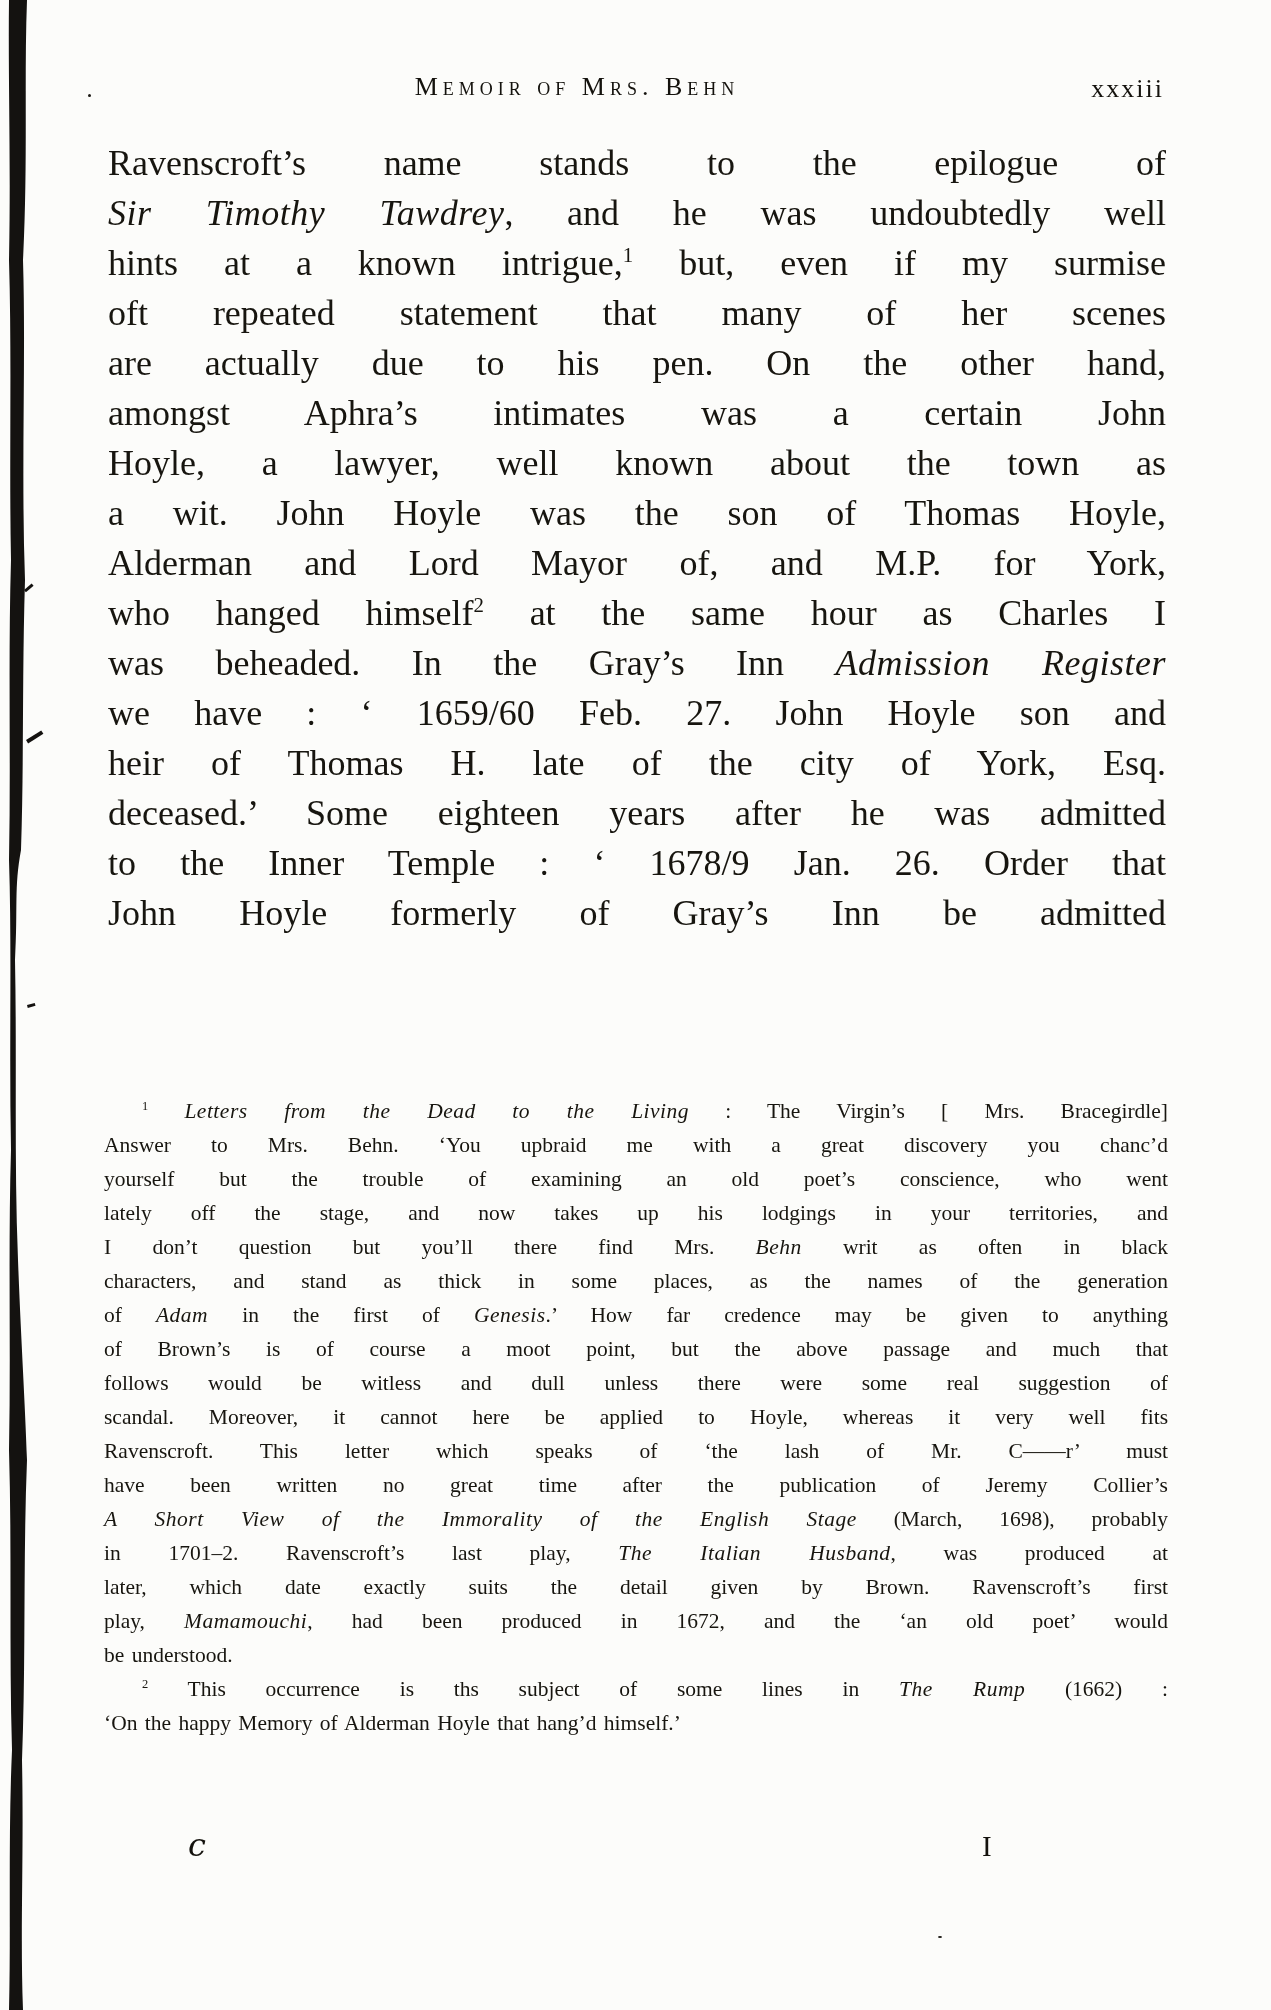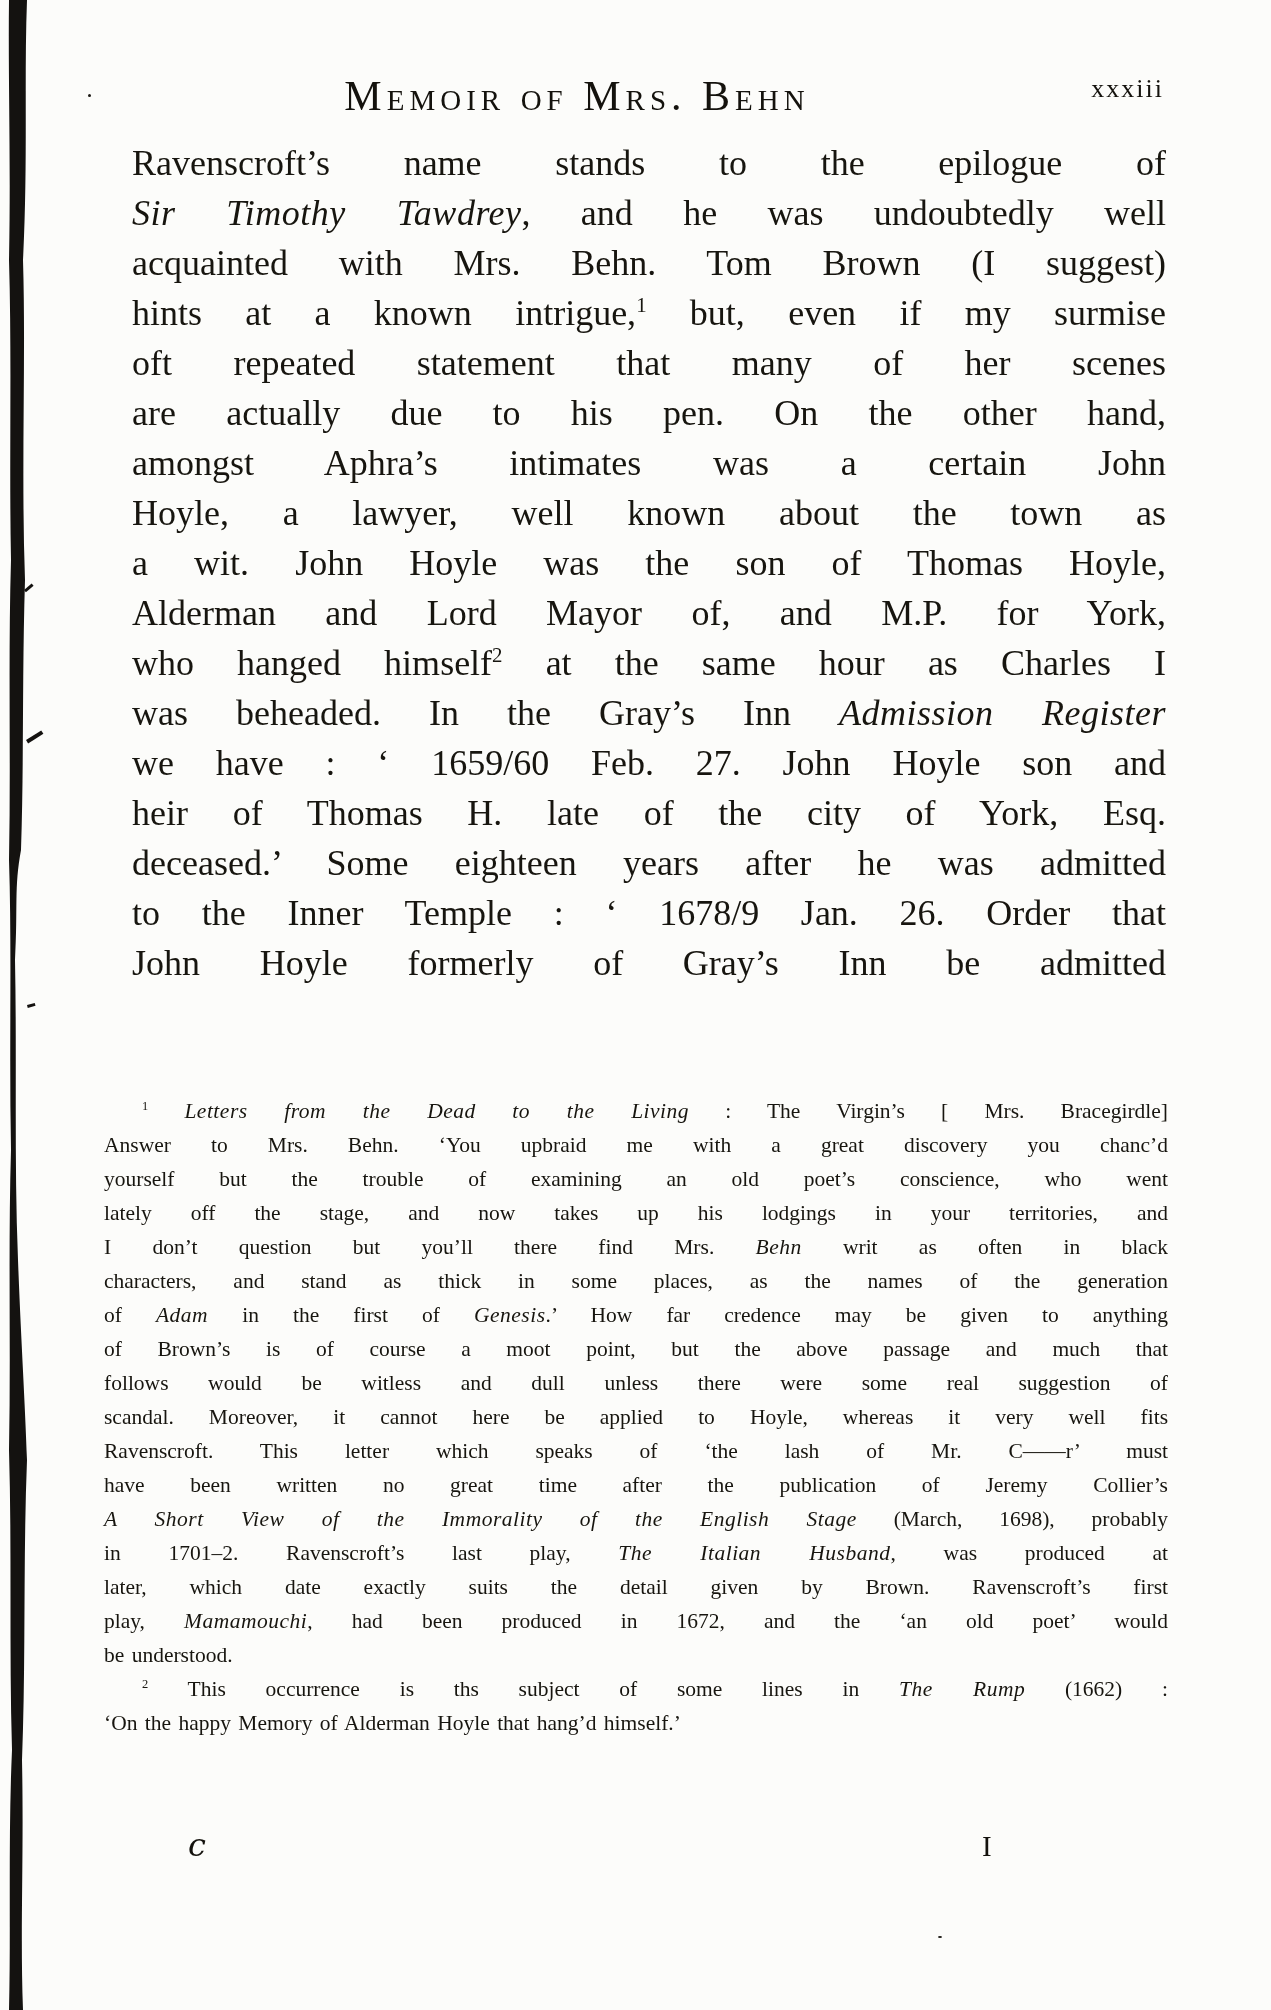--- a/index.html
+++ b/index.html
@@ -13,39 +13,38 @@
   }
   
   .edge-artifact{position:absolute;left:0;top:0;}
 
   .running-header{
     position:absolute;left:108px;top:72px;width:1058px;height:46px;
   }
   .header-title{
     display:block;text-align:center;
     font-variant:small-caps;
-    font-size:42px;letter-spacing:5px;
+    font-size:26px;letter-spacing:5px;
     color:#14120d;
     padding-right:120px; 
   }
   .folio{
     position:absolute;right:2px;top:2px;
     font-size:26px;letter-spacing:2px;color:#14120d;
   }
 
   .main-text{
     position:absolute;left:108px;top:138px;width:1058px;
     font-size:36px;
     word-spacing:4px;
   }
   .main-text .line{
     line-height:50px;height:50px;
     text-align:justify;text-align-last:justify;
     white-space:nowrap;
-    margin-left:24px;
   }
   .footnotes{
     position:absolute;left:104px;top:1094px;width:1064px;
     font-size:21.5px;
     word-spacing:2px;
   }
   .footnotes .line{
     line-height:34px;height:34px;
     text-align:justify;text-align-last:justify;
     white-space:nowrap;
@@ -101,21 +100,20 @@
   <div class="speck" style="left:938px;top:1936px;width:4px;height:2px;"></div>
 
   <div class="running-header">
     <span class="header-title">Memoir of Mrs. Behn</span>
     <span class="folio">xxxiii</span>
   </div>
 
   <div class="main-text">
       <div class="line"><span>Ravenscroft’s name stands to the epilogue of</span></div>
       <div class="line"><i>Sir Timothy Tawdrey</i><span>, and he was undoubtedly well</span></div>
-      <div class="line"><span>acquainted with Mrs. Behn.  Tom Brown (I suggest)</span></div>
       <div class="line"><span>hints at a known intrigue,</span><sup>1</sup><span> but, even if my surmise</span></div>
       <div class="line"><span>oft repeated statement that many of her scenes</span></div>
       <div class="line"><span>are actually due to his pen.  On the other hand,</span></div>
       <div class="line"><span>amongst Aphra’s intimates was a certain John</span></div>
       <div class="line"><span>Hoyle, a lawyer, well known about the town as</span></div>
       <div class="line"><span>a wit.  John Hoyle was the son of Thomas Hoyle,</span></div>
       <div class="line"><span>Alderman and Lord Mayor of, and M.P. for York,</span></div>
       <div class="line"><span>who hanged himself</span><sup>2</sup><span> at the same hour as Charles I</span></div>
       <div class="line"><span>was beheaded.  In the Gray’s Inn </span><i>Admission Register</i></div>
       <div class="line"><span>we have : ‘ 1659/60 Feb. 27.  John Hoyle son and</span></div>

